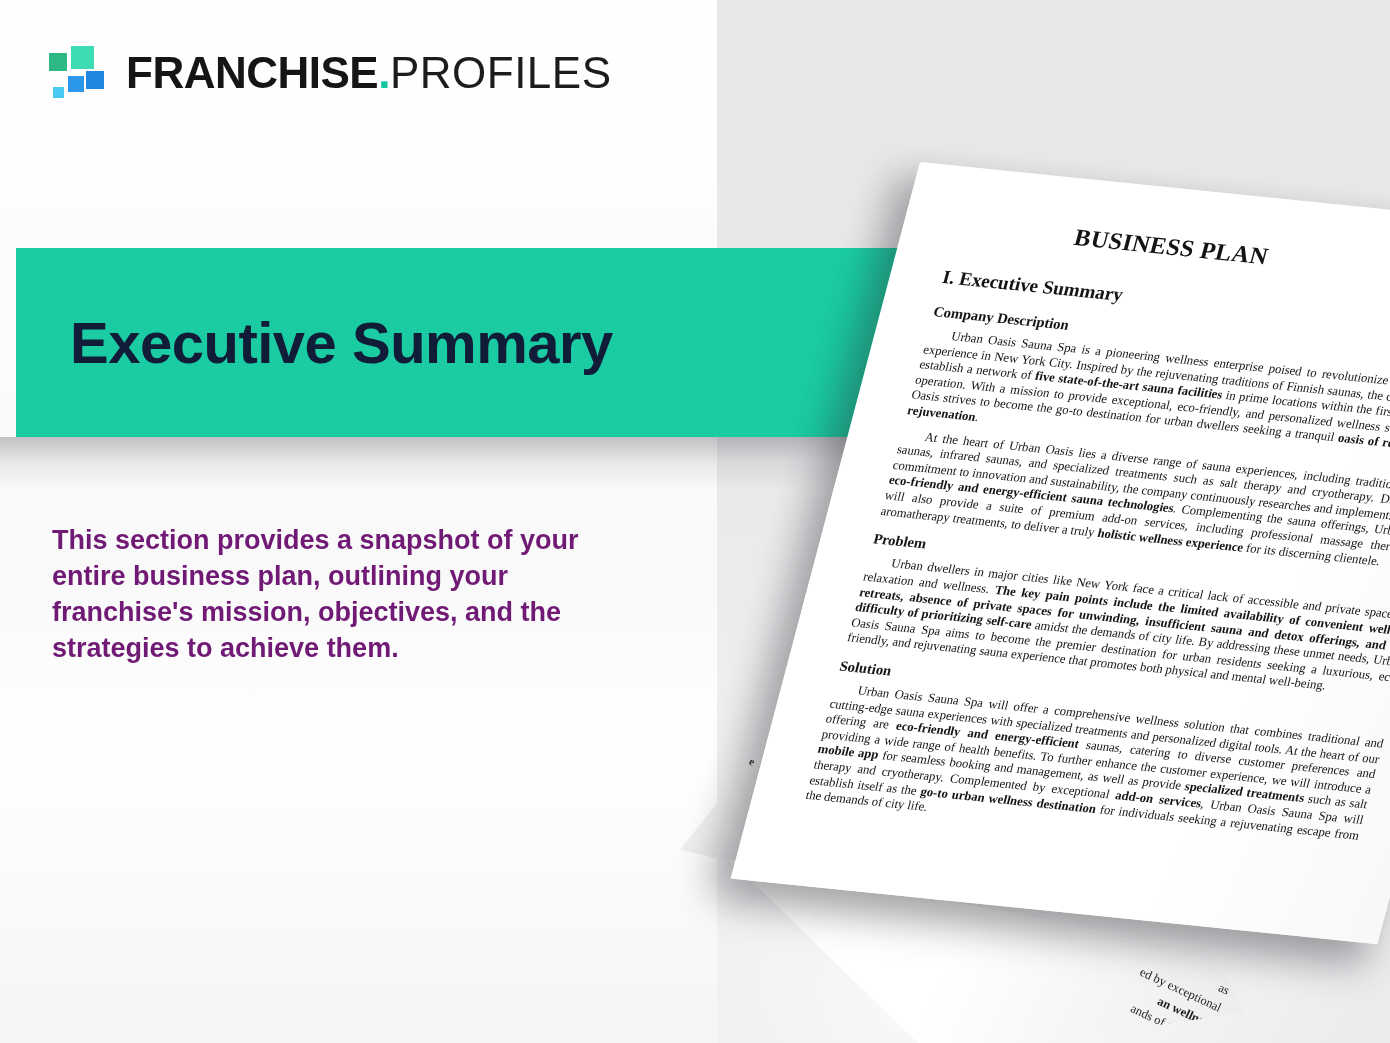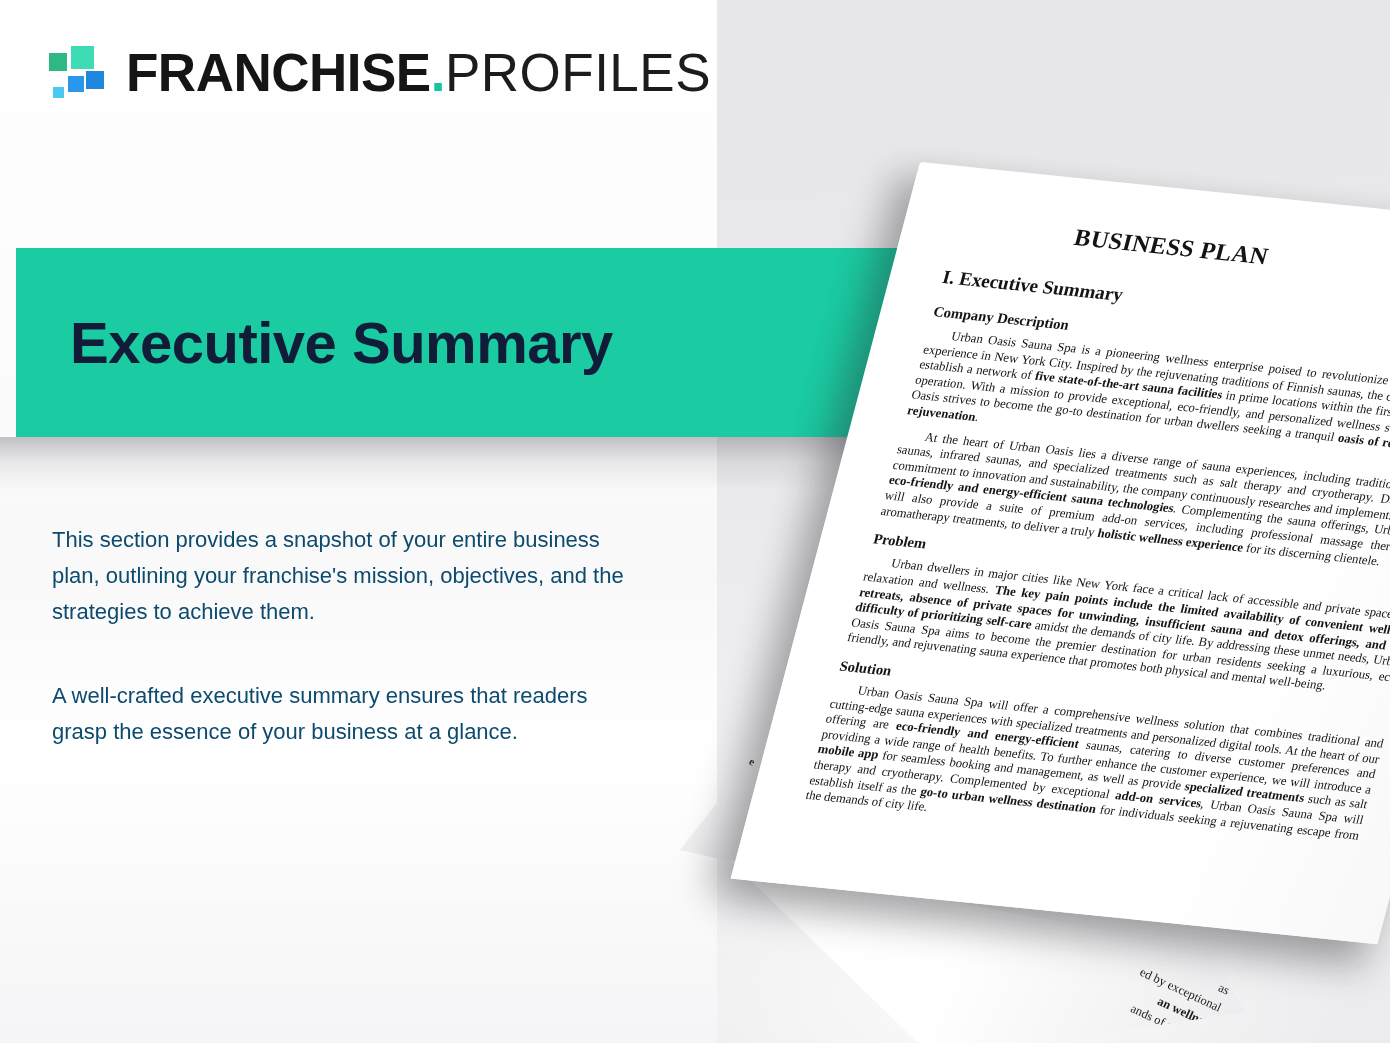--- a/index.html
+++ b/index.html
@@ -11,35 +11,35 @@
     background:linear-gradient(180deg,#ffffff 0%,#fdfdfd 20%,#f9f9fa 55%,#ffffff 72%,#f5f5f7 100%);}
   .right-bg{position:absolute;left:717px;top:0;width:673px;height:1043px;z-index:0;
     background:
       radial-gradient(ellipse 620px 340px at 38% 96%, rgba(252,252,252,.9) 0%, rgba(252,252,252,0) 62%),
       linear-gradient(178deg,#e7e7e9 0%,#e9e9eb 42%,#f0f0f2 72%,#ececee 100%);}
 
   
   .logo{position:absolute;left:48px;top:42px;z-index:3;display:flex;align-items:center;}
   .logo-icon{position:relative;width:62px;height:62px;}
   .logo-icon .sq{position:absolute;}
-  .logo-text{margin-left:16px;font-size:53px;letter-spacing:-.5px;white-space:nowrap;line-height:62px;}
+  .logo-text{margin-left:16px;font-size:44px;letter-spacing:-.5px;white-space:nowrap;line-height:62px;}
   .logo-text .b{font-weight:700;color:#151515;}
   .logo-text .dot{font-weight:700;color:#14c5a0;}
   .logo-text .l{font-weight:400;color:#1c1c1c;letter-spacing:.5px;}
 
   
   .banner{position:absolute;left:0;top:248px;width:100%;height:189px;background:#1bcba2;z-index:2;margin-left:16px;}
   .banner h1{margin:0;padding:66px 0 0 54px;font-size:58px;line-height:1;font-weight:700;
              letter-spacing:-.5px;color:#101c38;}
   .banner-shadow{position:absolute;left:0;top:437px;width:100%;height:54px;z-index:2;
     background:linear-gradient(180deg,rgba(70,70,78,.32) 0%,rgba(90,90,98,.12) 45%,rgba(120,120,128,0) 100%);}
 
   
   .intro{position:absolute;left:52px;top:522px;width:590px;z-index:3;}
-  .intro p{margin:0 0 48px 0;font-size:22px;line-height:36px;color:#0c4a6e;}
+  .intro p{margin:0 0 48px 0;font-size:27px;line-height:36px;color:#701a75;font-weight:bold;}
 
   
   .sheet3{position:absolute;left:640px;top:690px;width:180px;height:190px;z-index:3;
     background:linear-gradient(150deg,#f6f6f7 20%,#e9e9eb 90%);
     clip-path:polygon(128px 48px,150px 62px,172px 190px,40px 160px);}
   .sheet3 .frag{position:absolute;left:96px;top:62px;transform:rotate(26deg);
     font-family:"Liberation Serif",serif;font-size:11px;color:#2a2a2a;font-weight:700;}
 
   .sheet2{position:absolute;left:690px;top:840px;width:610px;height:203px;z-index:4;
     background:linear-gradient(115deg,#ffffff 45%,#ececee 92%);
@@ -82,21 +82,20 @@
   </div>
 </div>
 
 <div class="banner">
   <h1>Executive Summary</h1>
 </div>
 <div class="banner-shadow"></div>
 
 <div class="intro">
   <p>This section provides a snapshot of your entire business plan, outlining your franchise's mission, objectives, and the strategies to achieve them.</p>
-  <p>A well-crafted executive summary ensures that readers grasp the essence of your business at a glance.</p>
 </div>
 
 <div class="sheet3">
   <span class="frag">a de</span>
 </div>
 
 <div class="sheet2">
   <div class="sheet2-text">
     <div>as</div>
     <div>ed by exceptional</div>

